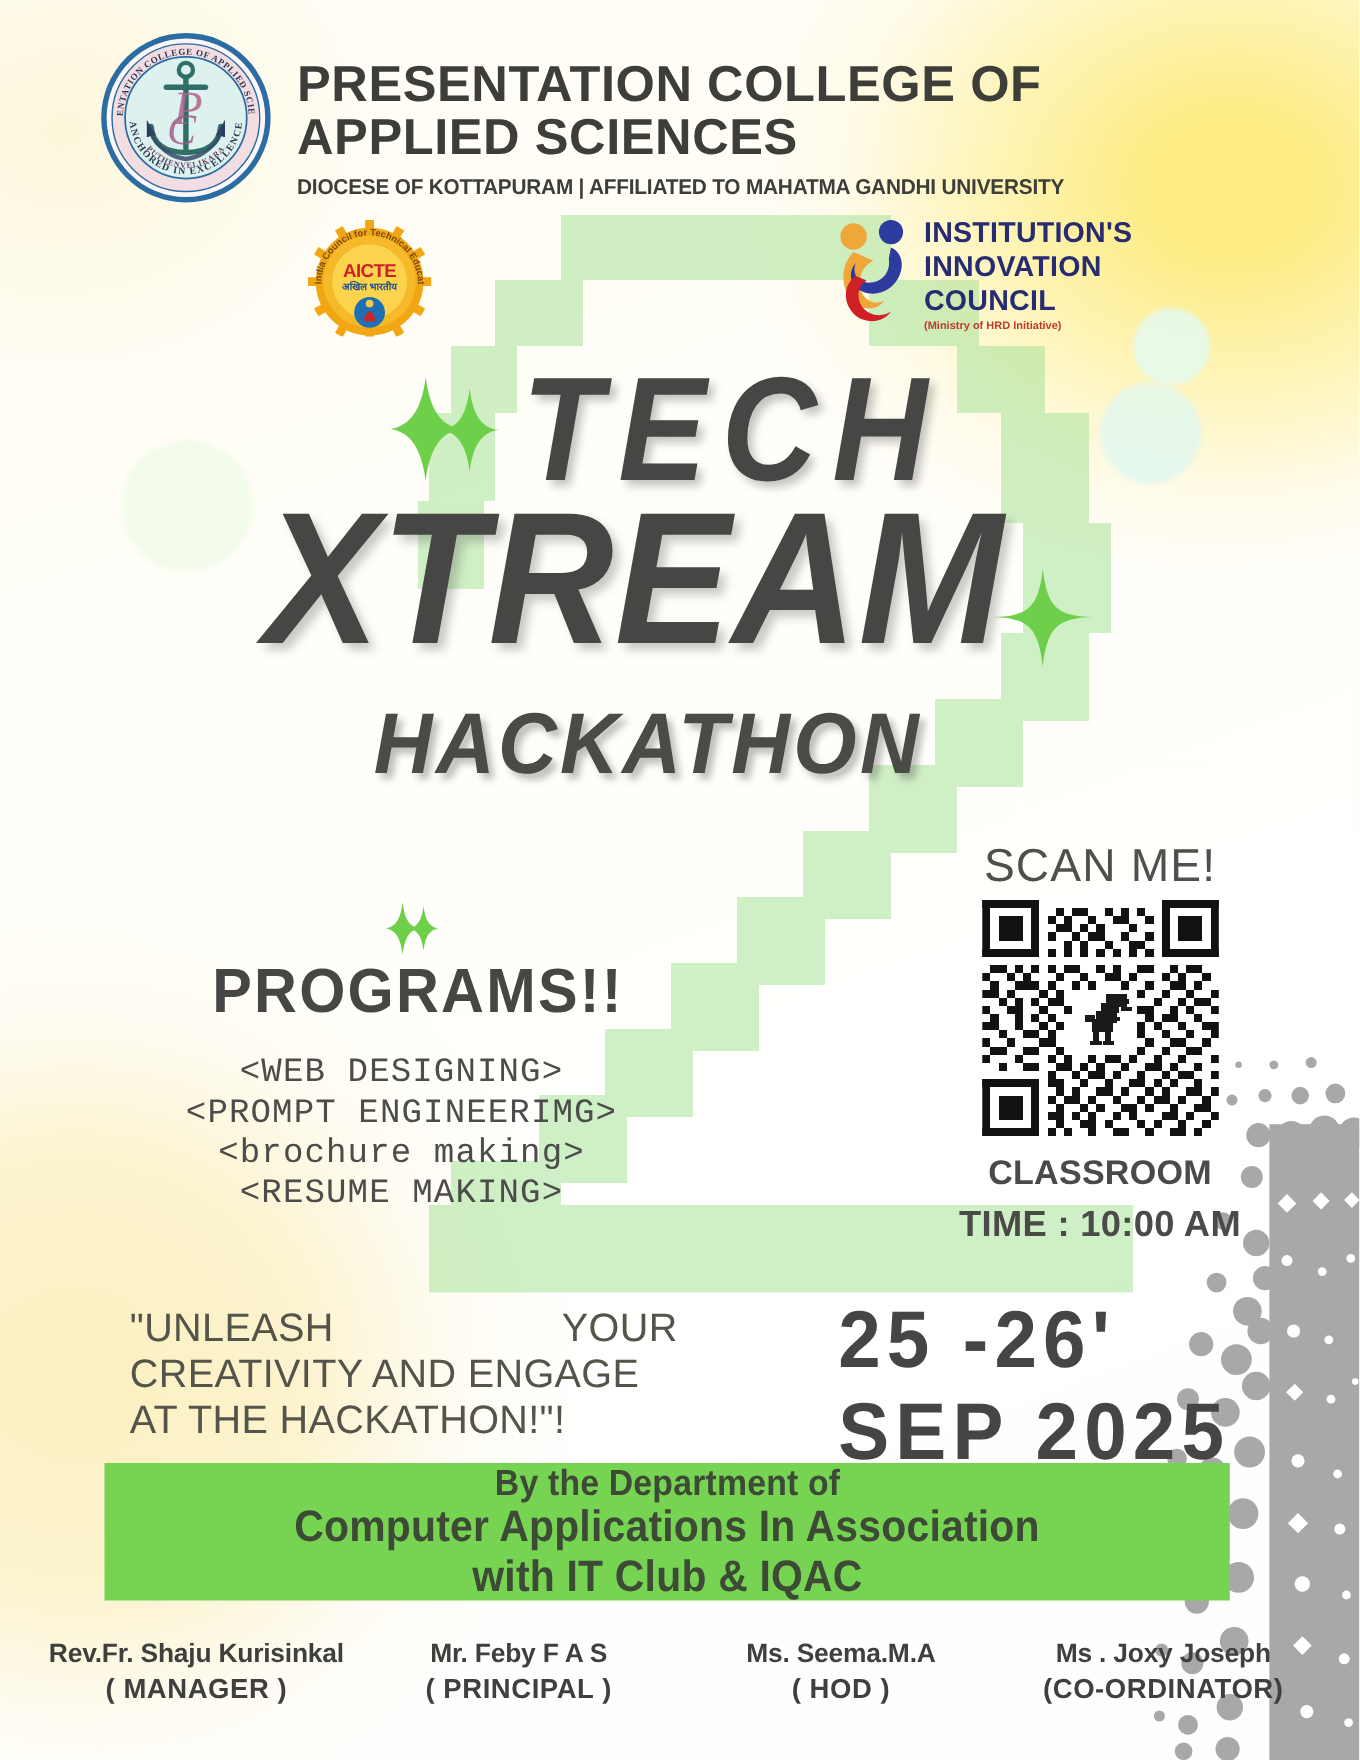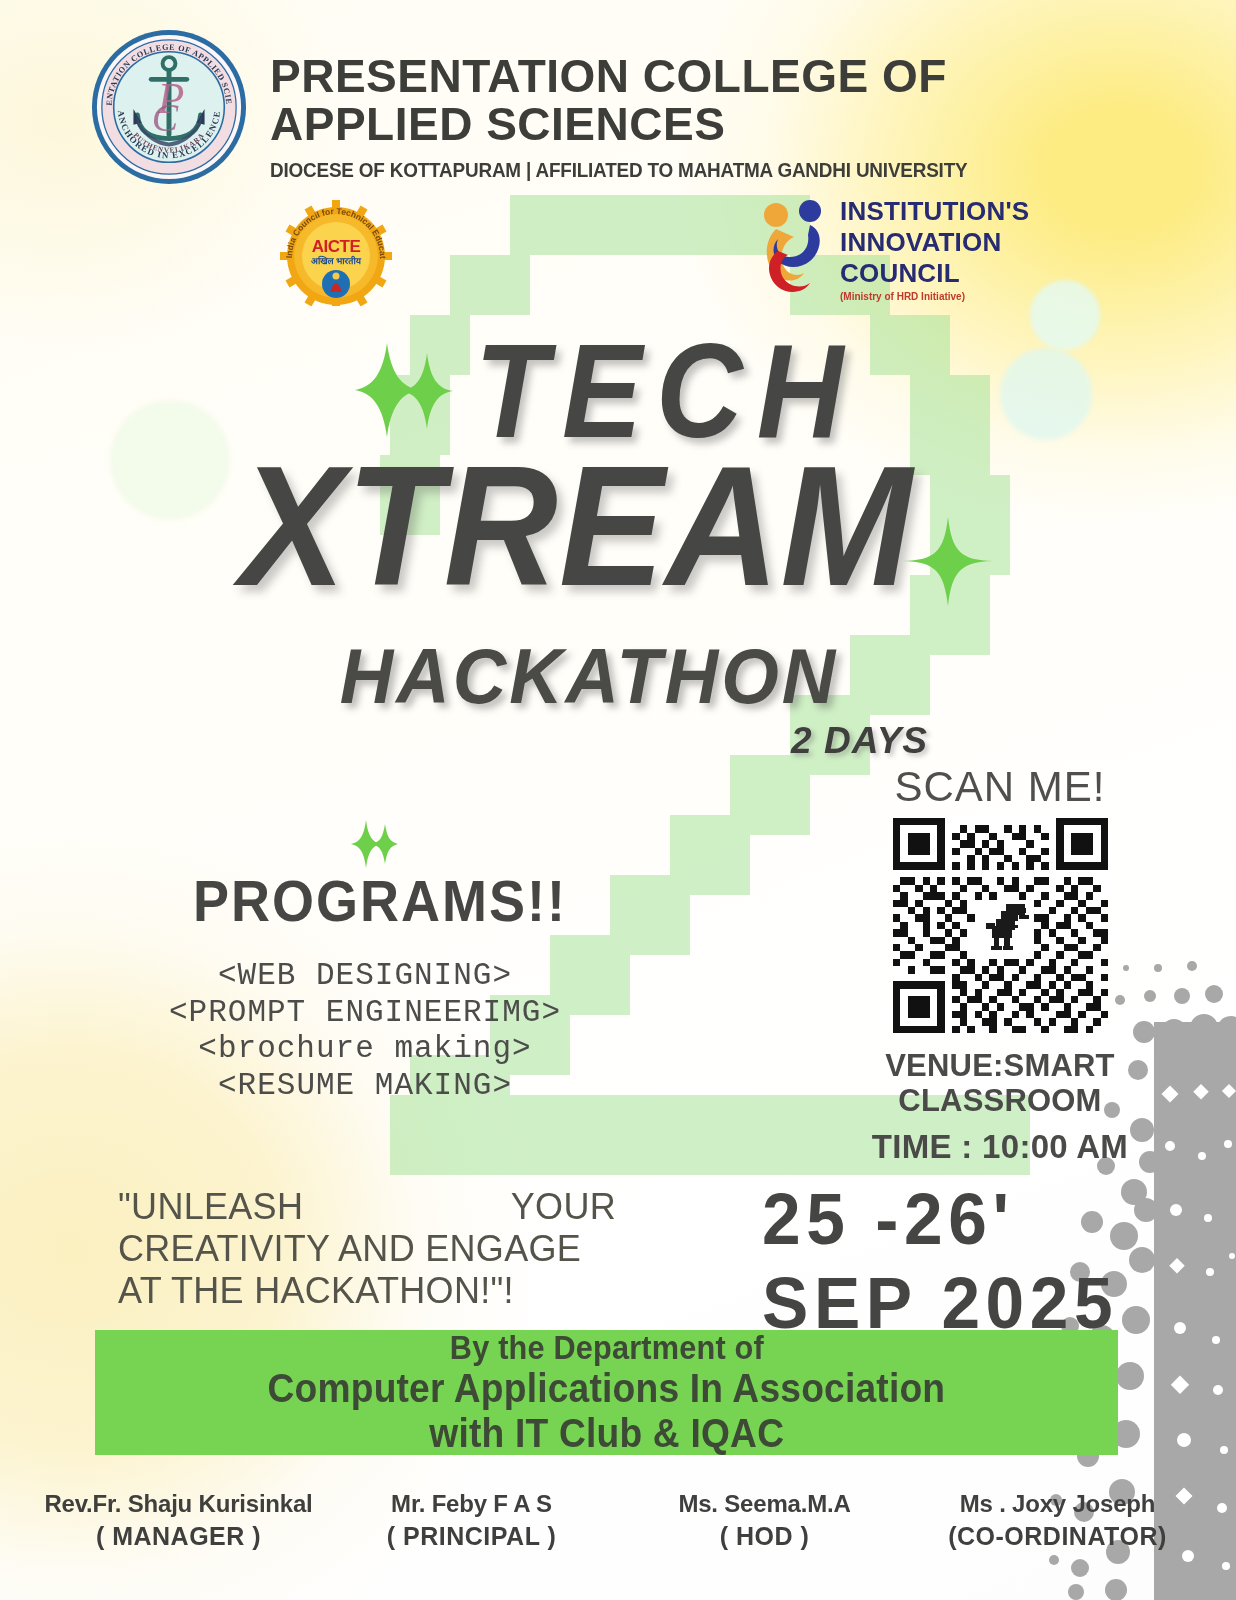--- a/index.html
+++ b/index.html
@@ -499,23 +499,20 @@
     <div id="xtream-row">
       <span id="xtream-word">XTREAM</span>
       <span id="sparkle-xtream" class="sparkle">
         <svg viewBox="0 0 95 95" width="95" height="95">
           <path d="M47,3 C51,38 60,46 92,47 C60,48 51,57 47,92 C43,57 34,48 2,47 C34,46 43,38 47,3 Z" fill="#6ed04a"></path>
         </svg>
       </span>
     </div>
     <div id="hack-row">
       <span id="hackathon-word">HACKATHON</span>
-    </div>
-    <div id="days-row">
-      <span id="days-word">2 DAYS</span>
     </div>
   </div>
 
   <div id="programs-block">
     <div id="programs-head">
       <span id="sparkle-programs" class="sparkle">
         <svg viewBox="0 0 56 52" width="56" height="52">
           <path d="M19,2 C21,18 25,24 34,26 C25,28 21,34 19,50 C17,34 13,28 4,26 C13,24 17,18 19,2 Z" fill="#6ed04a"></path>
           <path d="M38,6 C40,19 43,24 51,26 C43,28 40,33 38,46 C36,33 33,28 25,26 C33,24 36,19 38,6 Z" fill="#6ed04a"></path>
         </svg>
@@ -778,21 +775,20 @@
           <rect x="12.6" y="14.1" width="1.2" height="0.9"></rect>
           <rect x="13.6" y="16" width="0.7" height="1.6"></rect>
           <rect x="15" y="16" width="0.8" height="1.6"></rect>
           <rect x="16" y="14.4" width="0.9" height="0.5"></rect>
           <rect x="13.2" y="17.3" width="1.5" height="0.5"></rect>
           <rect x="14.8" y="17.3" width="1.4" height="0.5"></rect>
         </g>
       </svg>
     </div>
     <div id="venue-info">
-      <div class="venue-line">VENUE:SMART</div>
       <div class="venue-line">CLASSROOM</div>
       <div id="time-line">TIME : 10:00 AM</div>
     </div>
   </div>
 
   <div id="quote-block">
     <div class="quote-line spread">
       <span>"UNLEASH</span>
       <span>YOUR</span>
     </div>

